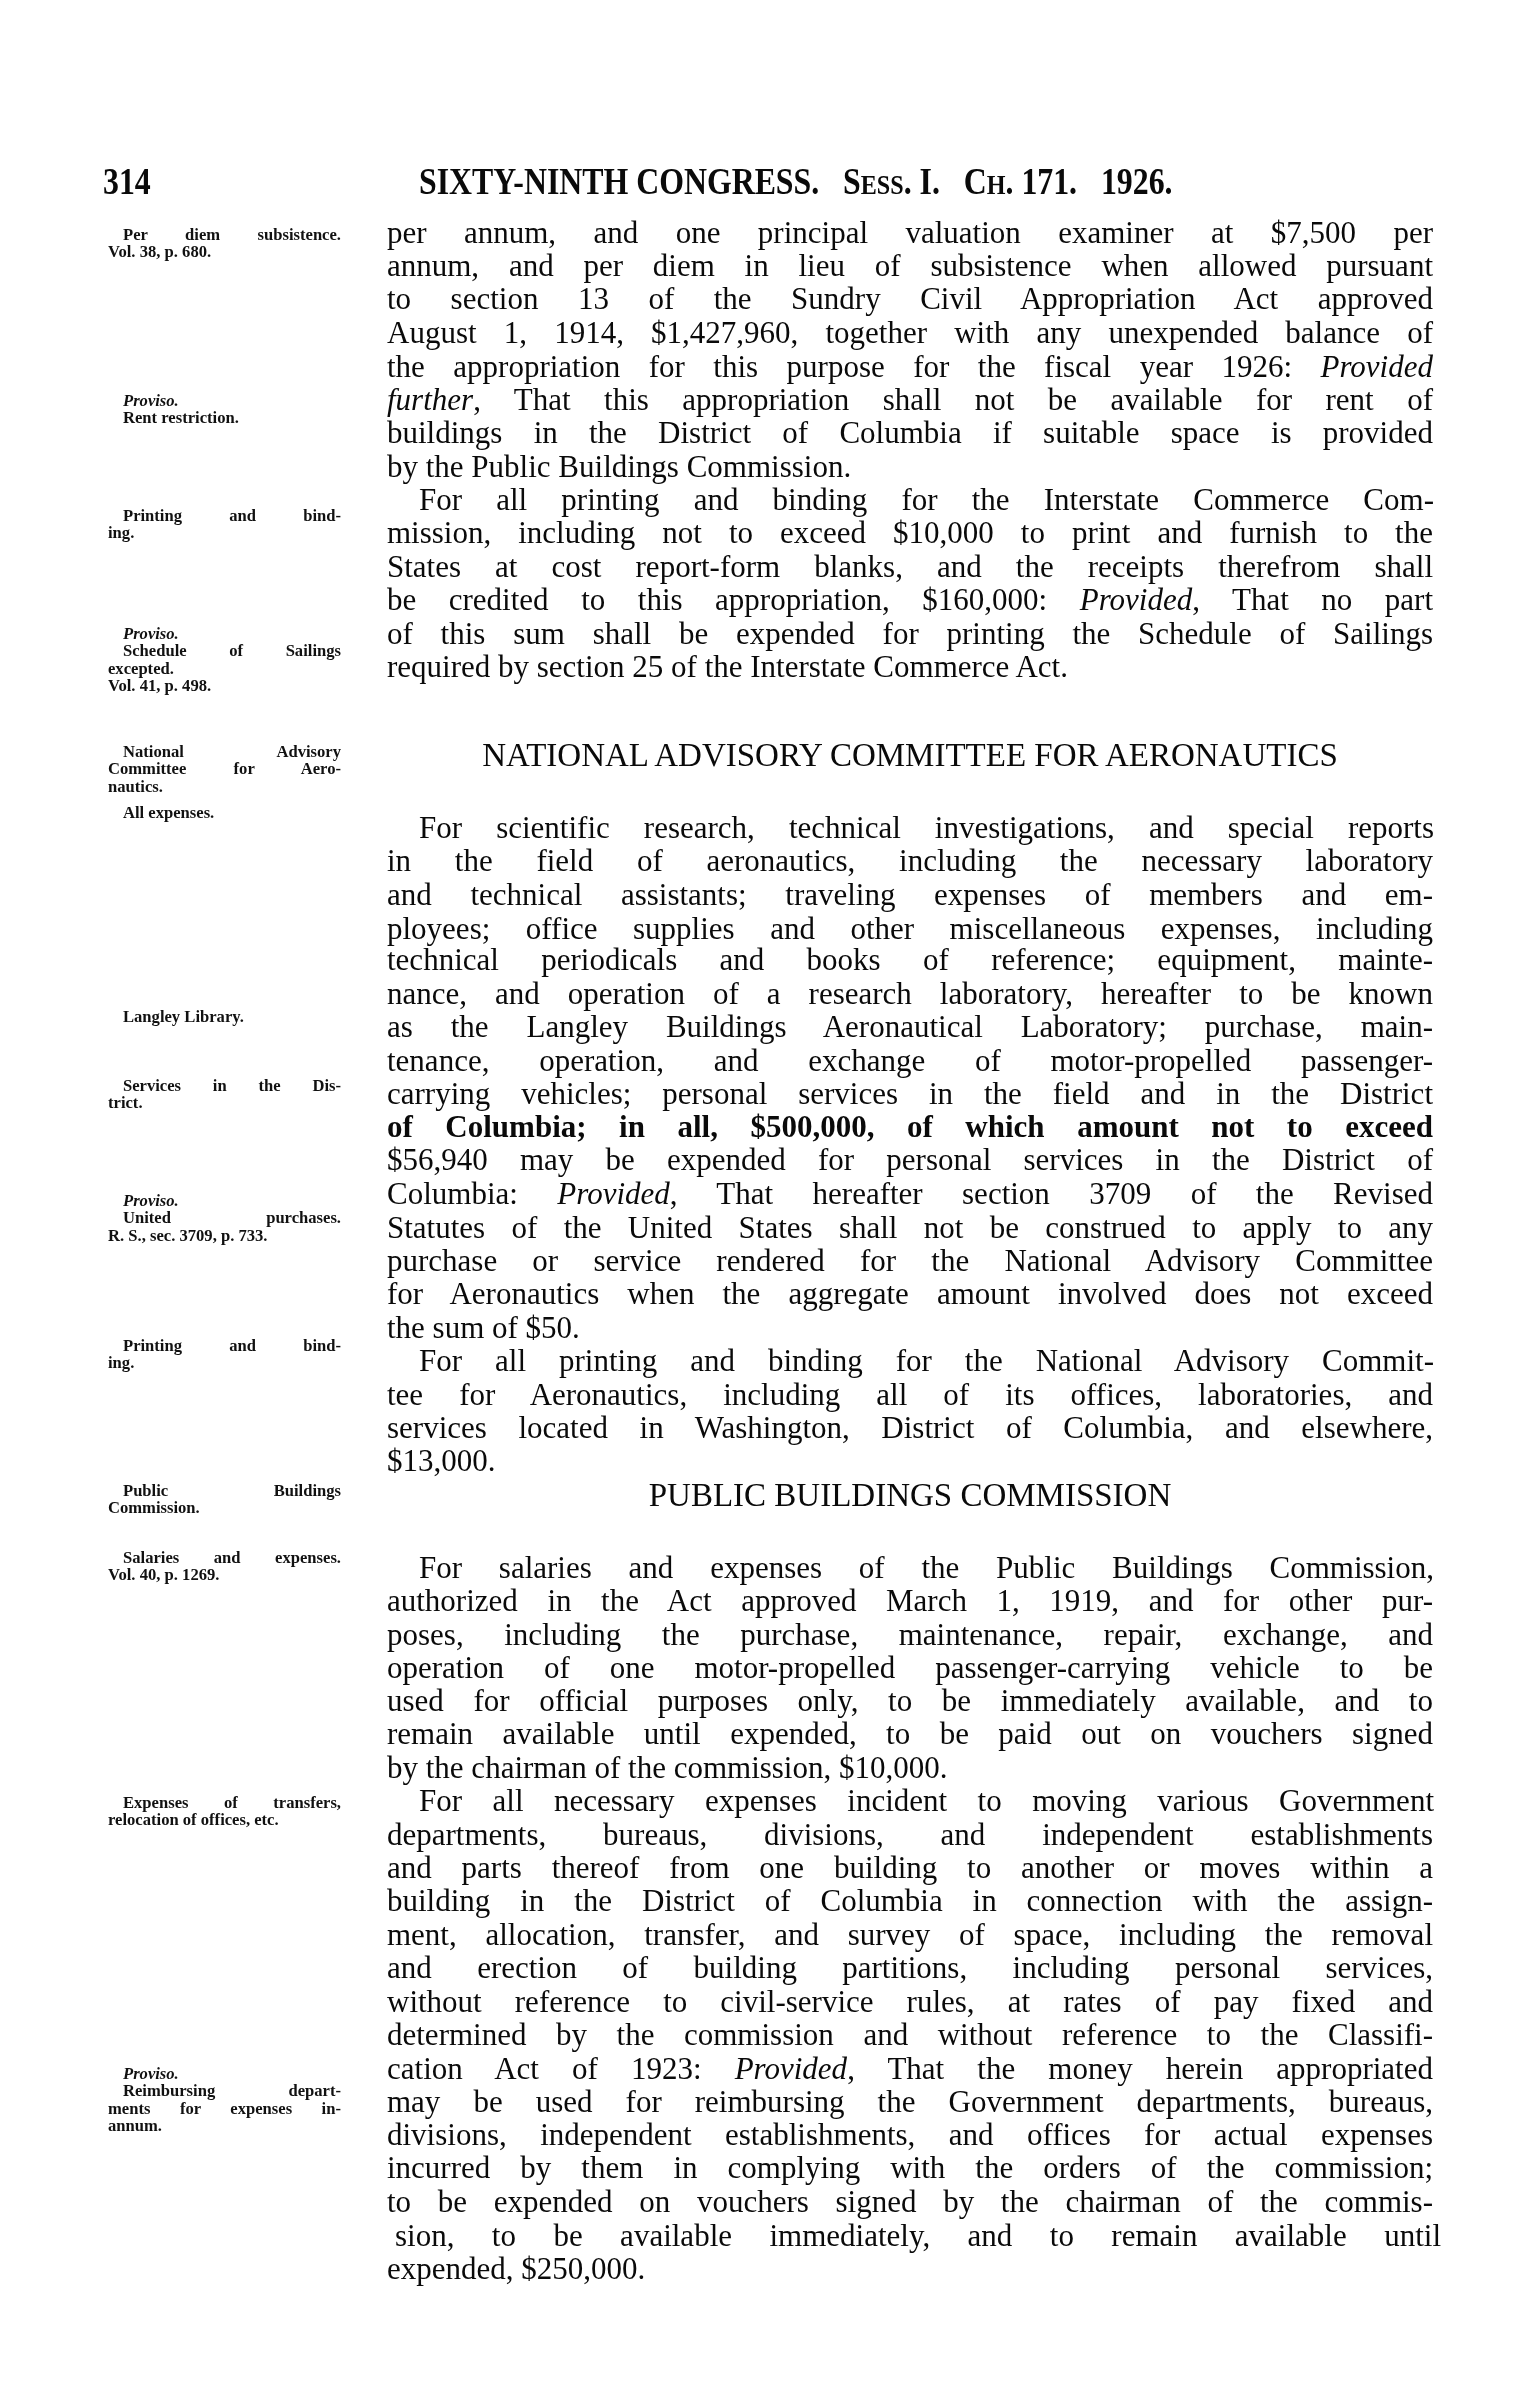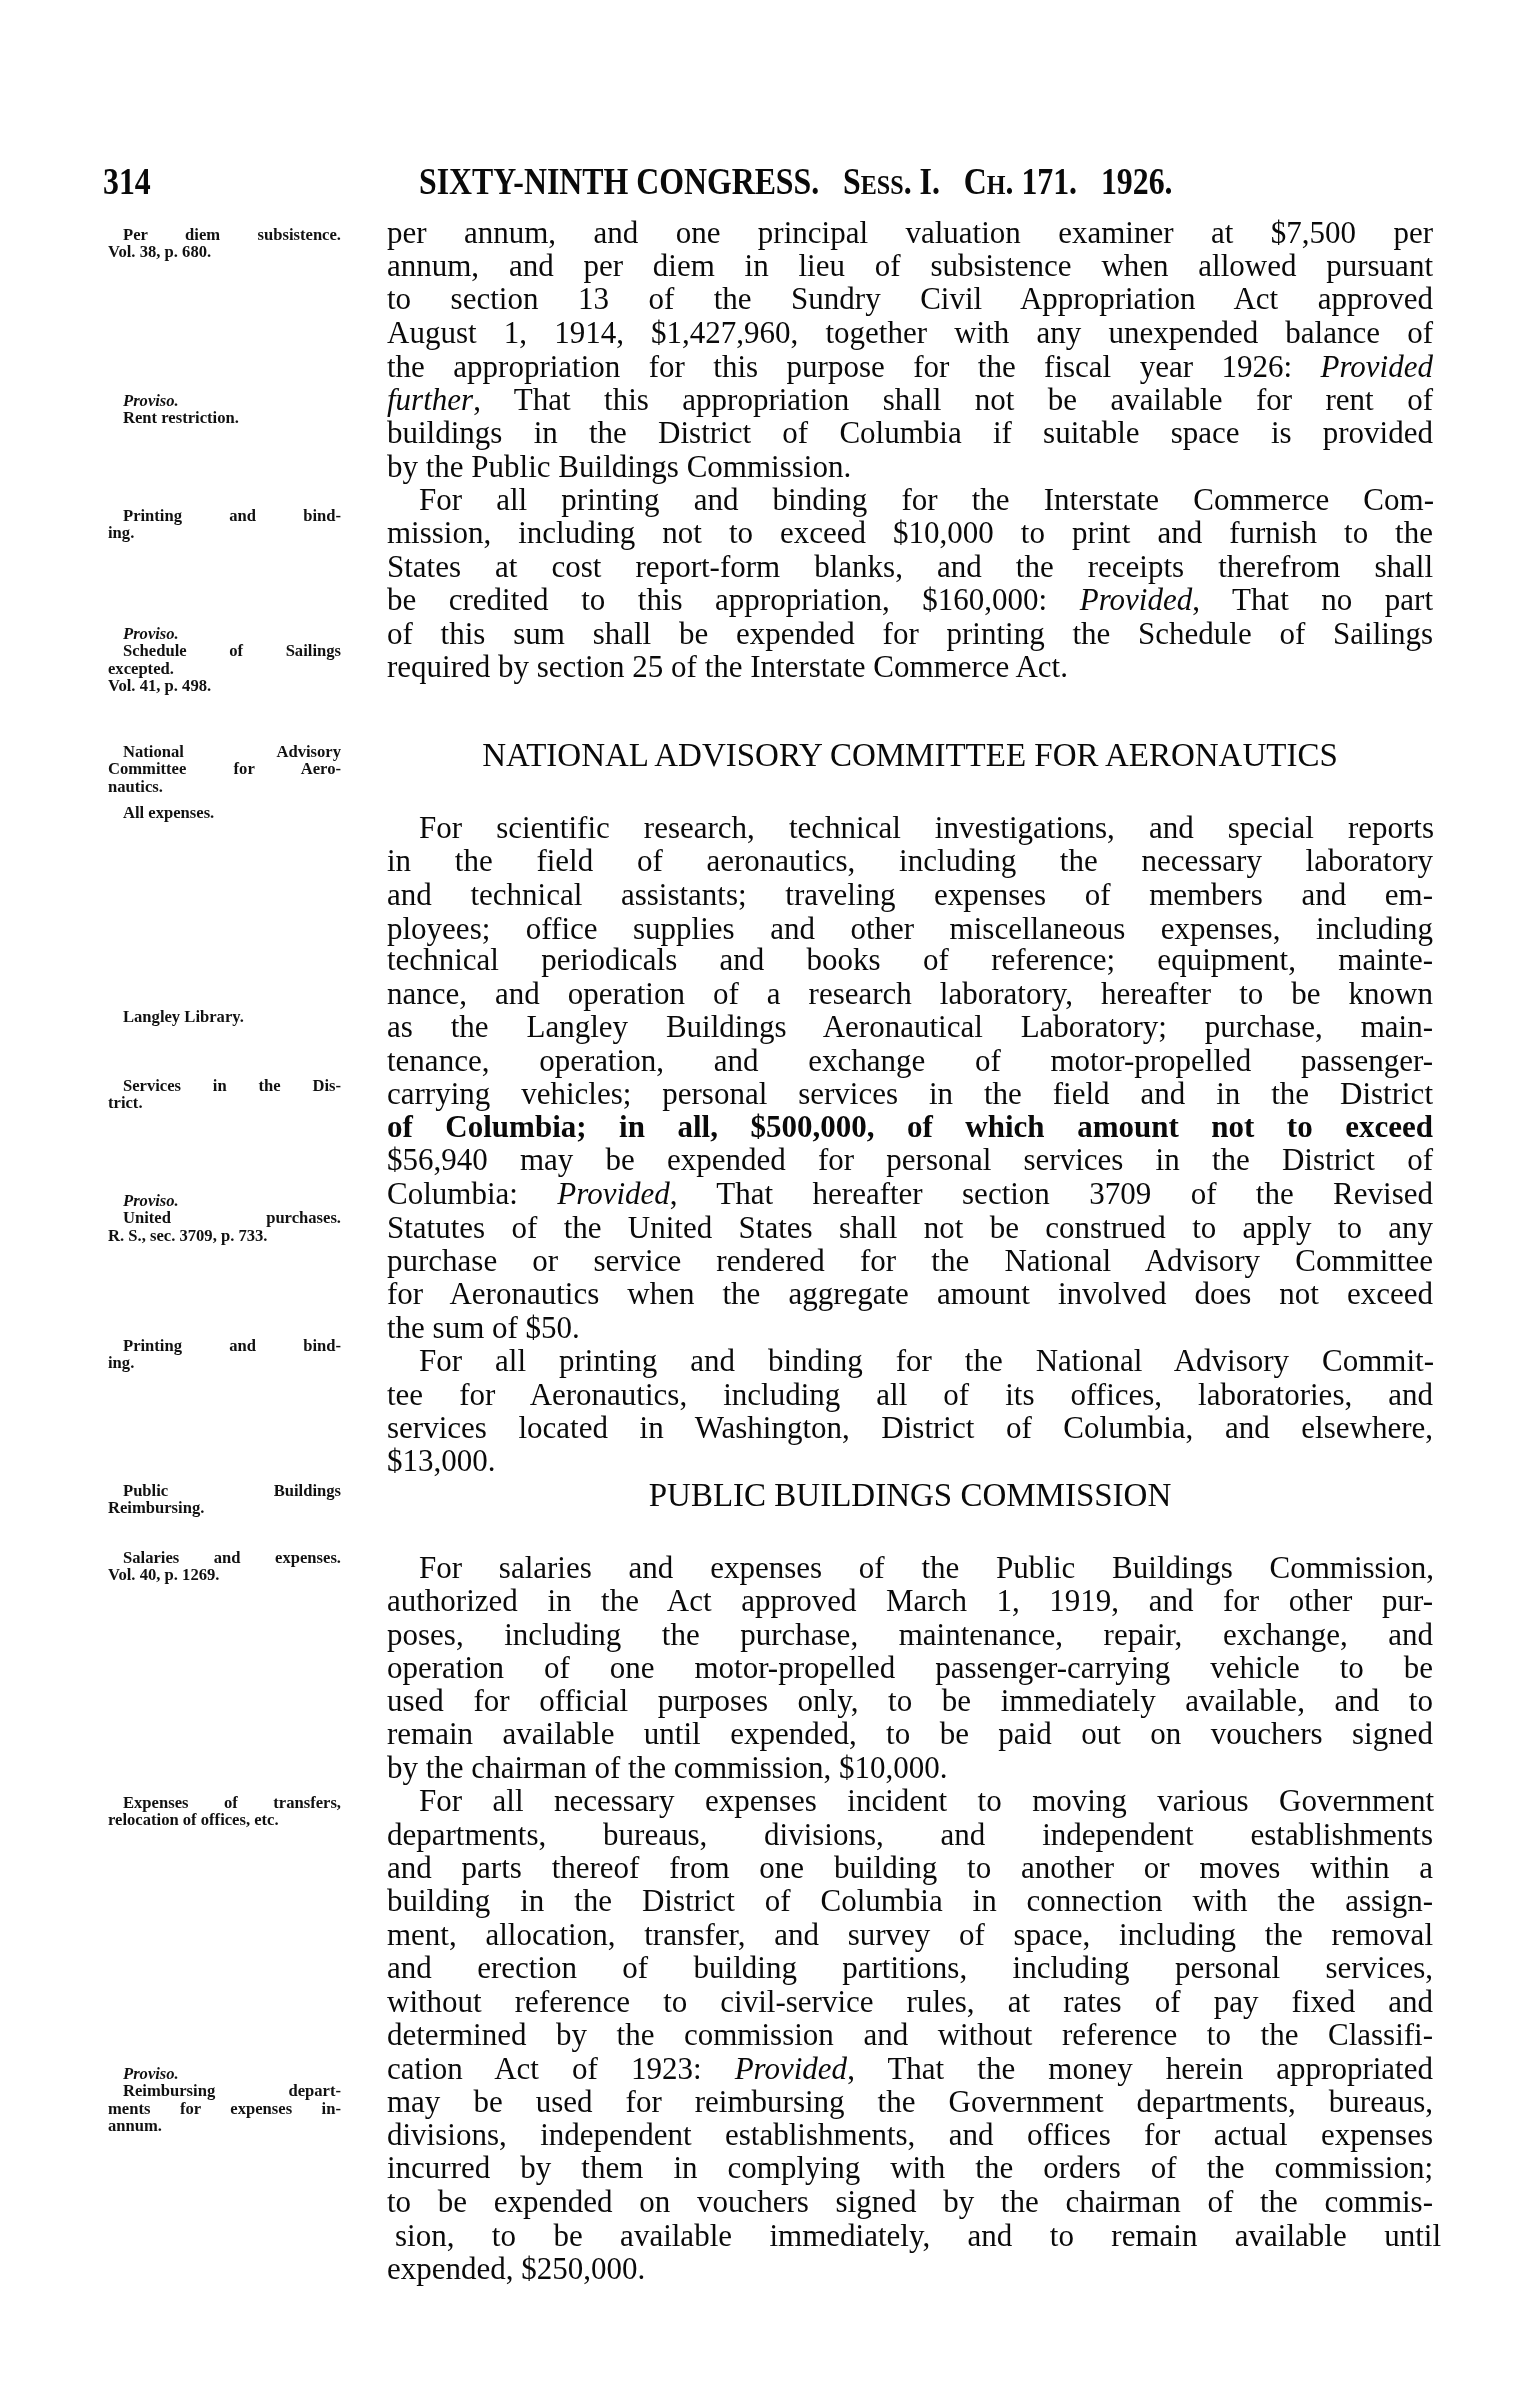--- a/index.html
+++ b/index.html
@@ -70,21 +70,21 @@
         <span class="line indent last it">Proviso.</span>
         <span class="line indent">United purchases.</span>
         <span class="line last">R. S., sec. 3709, p. 733.</span>
       </div>
       <div class="margin-note" style="top: 1337px;">
         <span class="line indent">Printing and bind-</span>
         <span class="line last">ing.</span>
       </div>
       <div class="margin-note" style="top: 1482px;">
         <span class="line indent">Public Buildings</span>
-        <span class="line last">Reimbursing.</span>
+        <span class="line last">Commission.</span>
       </div>
       <div class="margin-note" style="top: 1549px;">
         <span class="line indent">Salaries and expenses.</span>
         <span class="line last">Vol. 40, p. 1269.</span>
       </div>
       <div class="margin-note" style="top: 1794px;">
         <span class="line indent">Expenses of transfers,</span>
         <span class="line last">relocation of offices, etc.</span>
       </div>
       <div class="margin-note" style="top: 2065px;">

